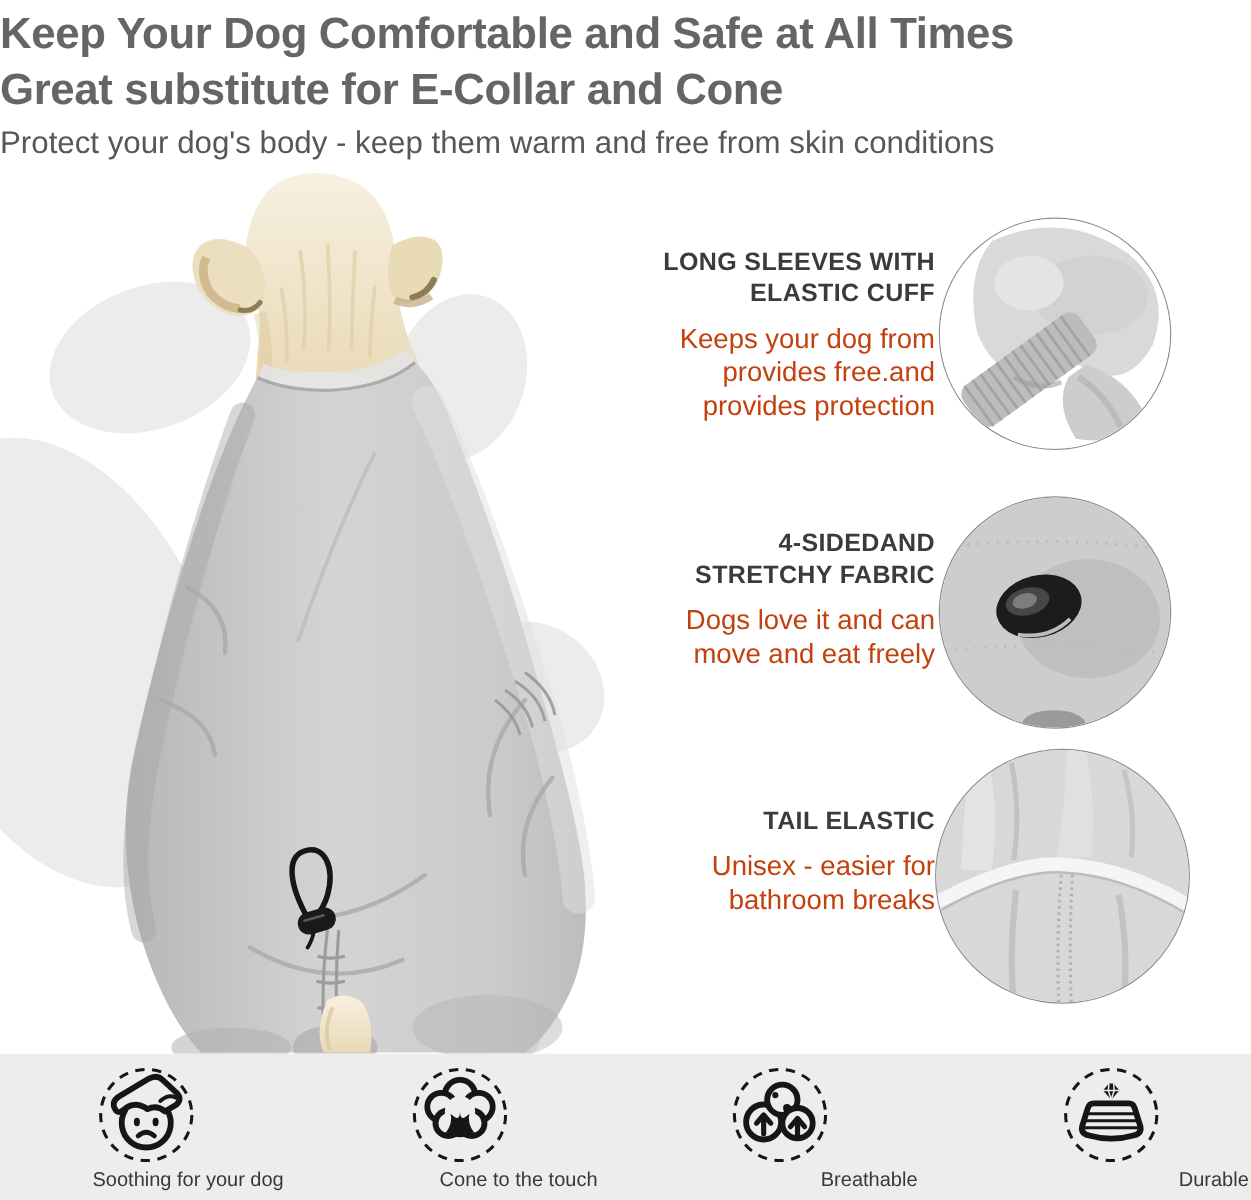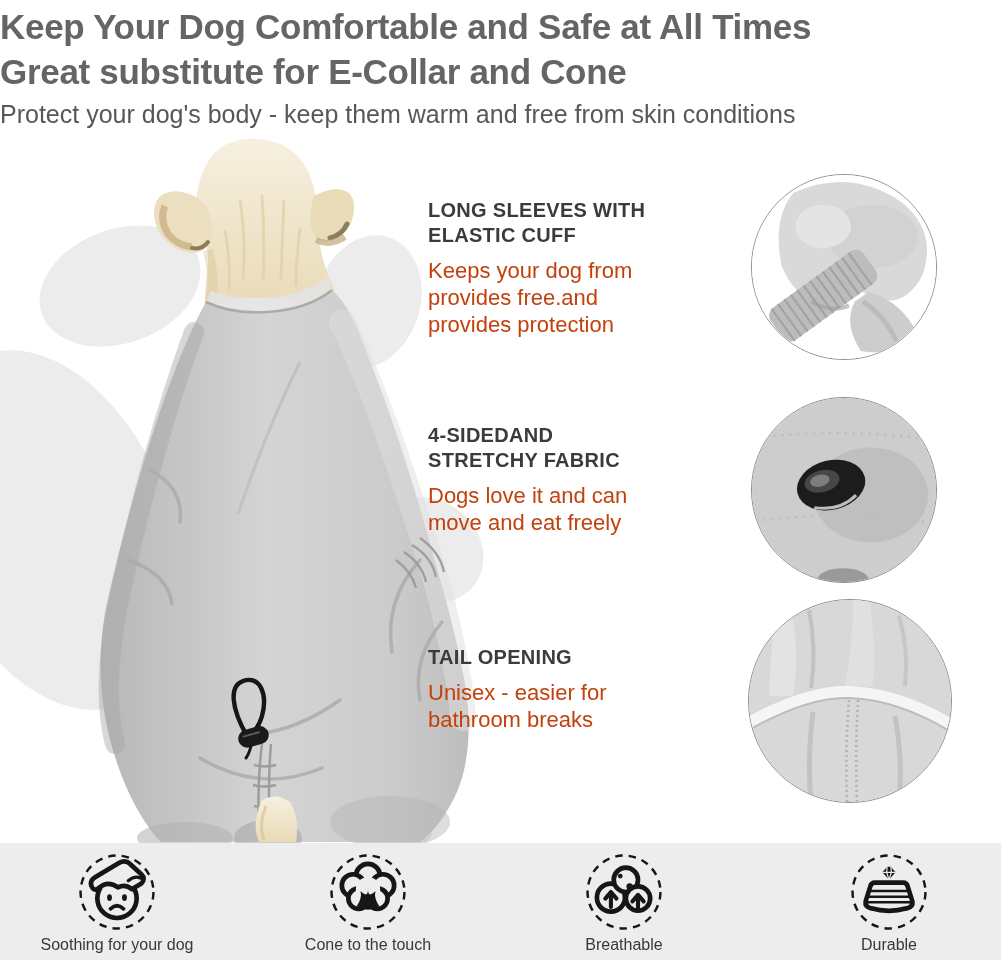--- a/index.html
+++ b/index.html
@@ -6,21 +6,21 @@
   body{
     width:1001px;height:960px;position:relative;overflow:hidden;
     background:#ffffff;
     font-family:"Liberation Sans", sans-serif;
   }
   
   .header{position:absolute;top:4px;left:0;width:1001px;}
   .h-line{font-weight:bold;font-size:35px;line-height:45px;color:#656565;letter-spacing:-.3px;}
   .h-sub{font-size:25px;line-height:30px;color:#575757;margin-top:5px;}
   
-  .feature{position:absolute;right:253px;width:320px;}
+  .feature{position:absolute;right:253px;width:320px;text-align:right;}
   .f-title{font-weight:bold;font-size:20px;line-height:25px;color:#3b3b3b;letter-spacing:.3px;}
   .f-body{font-size:22px;line-height:27px;color:#c2410c;margin-top:9px;}
   #feature-1{top:198px;}
   #feature-2{top:423px;}
   #feature-3{top:645px;}
   
   .photo-circle{position:absolute;border-radius:50%;overflow:hidden;border:1.5px solid #8d8d8d;background:#fff;}
   #circle-1{left:751px;top:174px;width:184px;height:184px;}
   #circle-2{left:751px;top:397px;width:184px;height:184px;}
   #circle-3{left:748px;top:599px;width:202px;height:202px;}
@@ -28,21 +28,21 @@
   
   #main-photo{position:absolute;left:0;top:130px;width:1001px;height:713px;}
   
   .strip{position:absolute;left:0;top:843px;width:1001px;height:117px;background:#ededed;}
   .benefit{position:absolute;top:6px;width:220px;text-align:center;}
   #benefit-1{left:7px;}
   #benefit-2{left:258px;}
   #benefit-3{left:514px;}
   #benefit-4{left:779px;}
   .benefit svg{display:block;margin:0 auto;width:86px;height:86px;}
-  .b-label{font-size:16px;color:#383838;margin-top:1px;}
+  .b-label{font-size:16px;color:#383838;margin-top:1px;text-align:right;}
 </style>
 </head>
 <body>
 
 <div class="header">
   <div class="h-line">Keep Your Dog Comfortable and Safe at All Times</div>
   <div class="h-line">Great substitute for E-Collar and Cone</div>
   <div class="h-sub">Protect your dog's body - keep them warm and free from skin conditions</div>
 </div>
 
@@ -172,21 +172,21 @@
     <div>STRETCHY FABRIC</div>
   </div>
   <div class="f-body">
     <div>Dogs love it and can</div>
     <div>move and eat freely</div>
   </div>
 </div>
 
 <div class="feature" id="feature-3">
   <div class="f-title">
-    <div>TAIL OPENING</div>
+    <div>TAIL ELASTIC</div>
   </div>
   <div class="f-body">
     <div>Unisex - easier for</div>
     <div>bathroom breaks</div>
   </div>
 </div>
 
 <div class="photo-circle" id="circle-1">
   <svg viewBox="0 0 186 186" aria-hidden="true">
     <rect width="186" height="186" fill="#ffffff"></rect>

